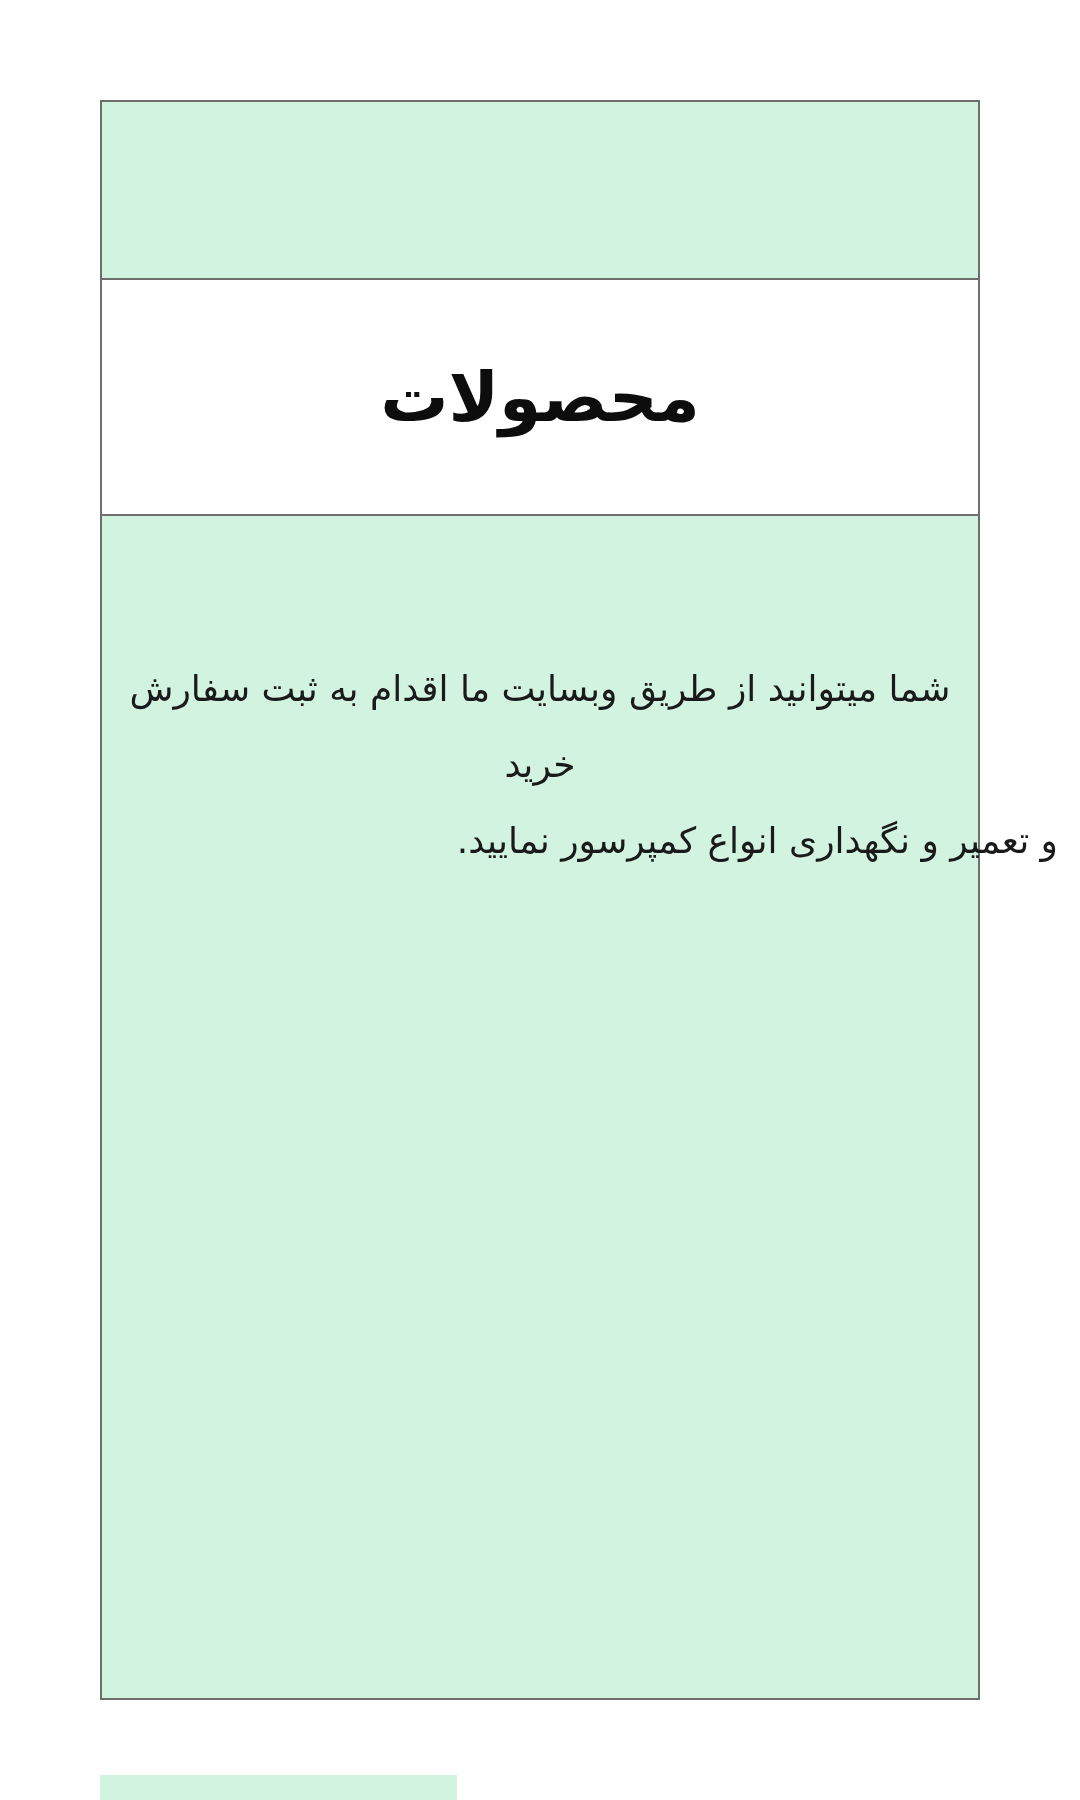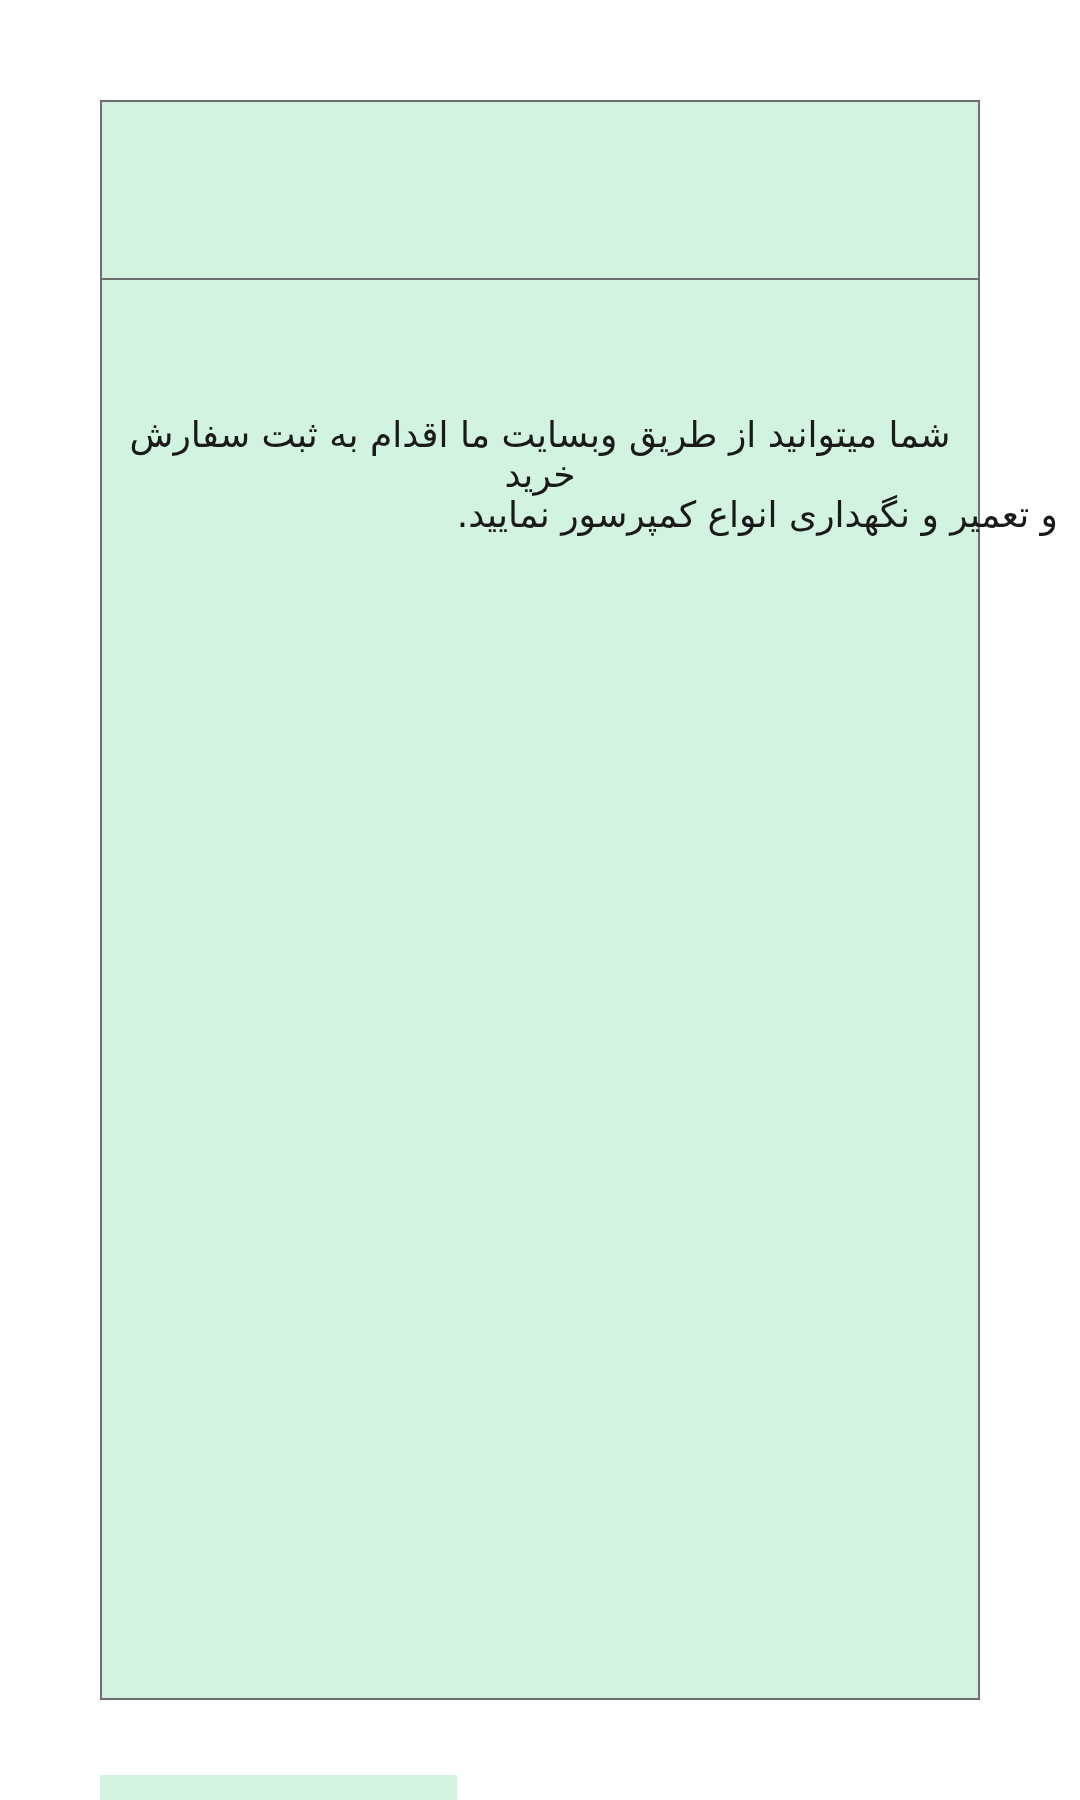--- a/index.html
+++ b/index.html
@@ -58,41 +58,44 @@
   .intro {
     flex: 1;
     background: var(--section-green);
     padding-top: 135px;
   }
   .intro-text {
     direction: rtl;
     text-align: center;
     color: var(--body-color);
     font-size: 36px;
-    line-height: 40px;
+    line-height: 76px;
   }
   .intro-line { display: block; }
   .intro-line-2 { transform: translateX(80px); text-align: right; }
   .next-peek {
     position: absolute;
     left: 100px;
     top: 1775px;
     width: 357px;
     height: 25px;
     background: var(--section-green);
   }
 </style>
 </head>
 <body>
 
 <div class="page">
   <div class="container">
 
     <section class="band hero"></section>
 
+    <section class="band heading-band">
+      <h1 class="page-title">محصولات</h1>
+    </section>
 
     <section class="band intro">
       <p class="intro-text">
         <span class="intro-line intro-line-1">شما میتوانید از طریق وبسایت ما اقدام به ثبت سفارش خرید</span>
         <span class="intro-line intro-line-2">و تعمیر و نگهداری انواع کمپرسور نمایید.</span>
       </p>
     </section>
 
   </div>
 

